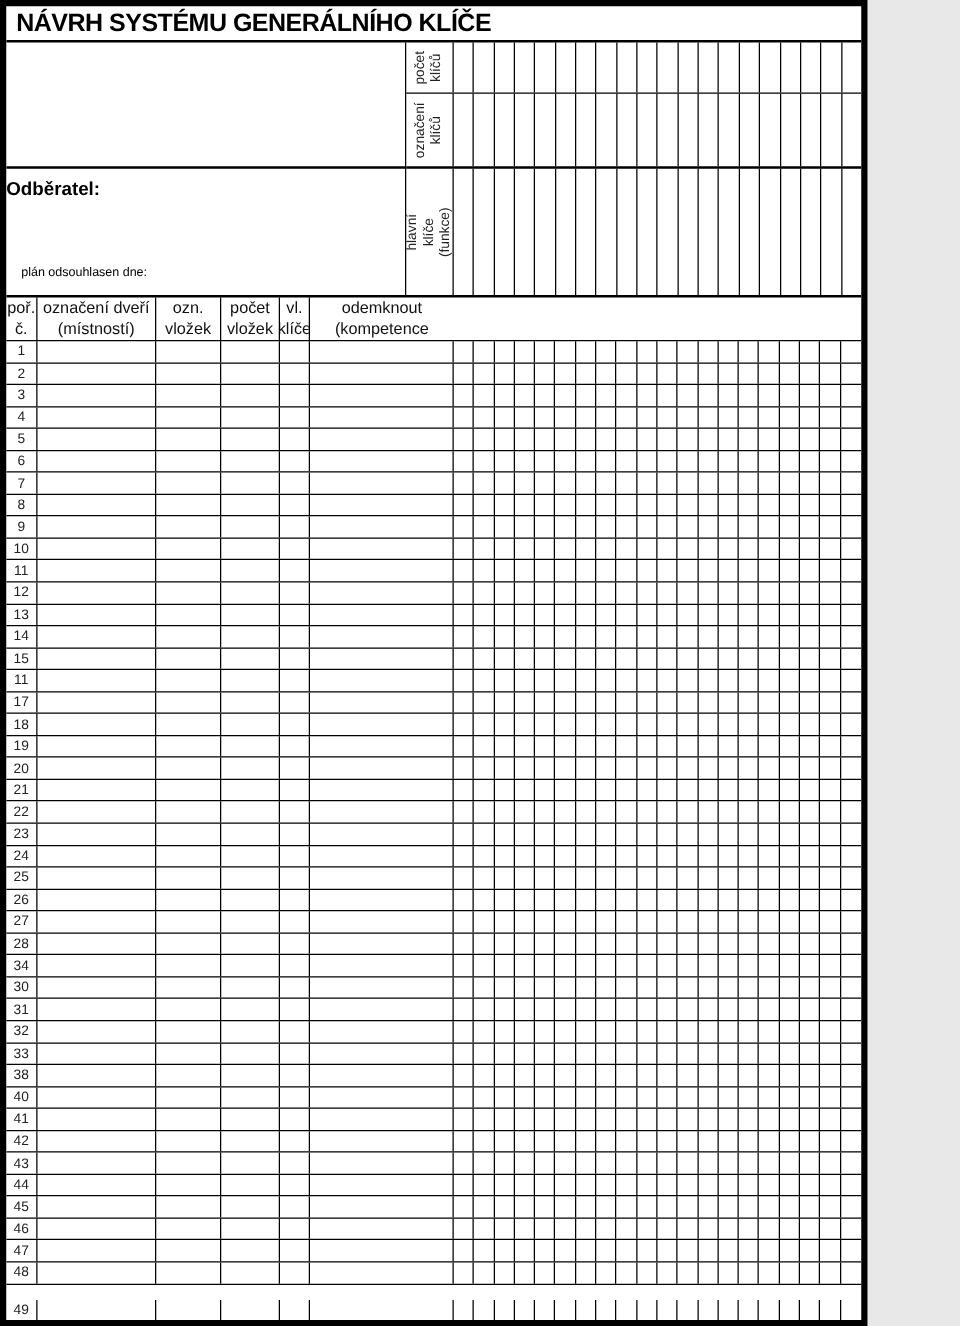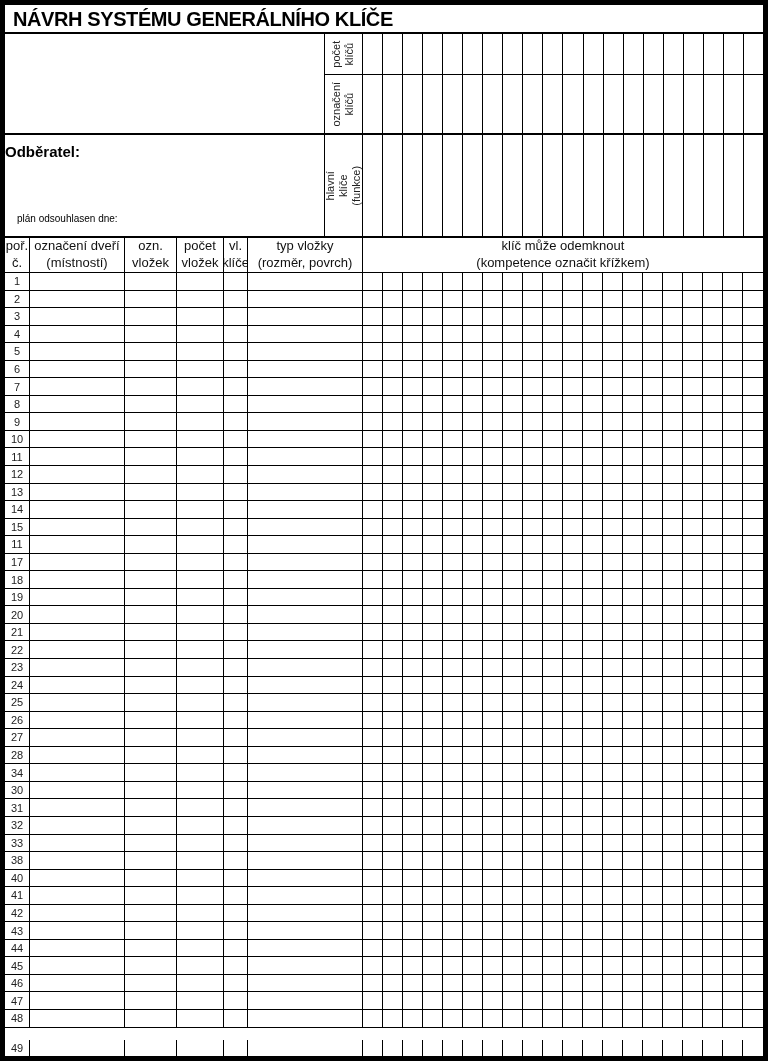--- a/index.html
+++ b/index.html
@@ -1,21 +1,21 @@
 <!DOCTYPE html>
 <html><head>
 <meta charset="utf-8">
 <style>
   * { margin: 0; padding: 0; box-sizing: border-box; }
   html, body { background: #e8e8e8; }
   body { font-family: "Liberation Sans", "DejaVu Sans", sans-serif; color: #000; }
 
   .page {
     position: relative;
-    width: 768px;
+    width: 694px;
     height: 1061px;
     background: #fff;
     border: 5px solid #000;
     display: flex;
     flex-direction: column;
     overflow: hidden;
   }
 
   
   .title-row {
@@ -229,22 +229,20 @@
   <div class="th">poř.
 č.</div>
       <div class="th">označení dveří
 (místností)</div>
       <div class="th">ozn.
 vložek</div>
       <div class="th">počet
 vložek</div>
       <div class="th">vl.
 klíče</div>
-      <div class="th">typ vložky
-(rozměr, povrch)</div>
       <div class="th">klíč může odemknout
 (kompetence označit křížkem)</div>
     </div>
 
   <div class="tbody">
 
   <div class="body-row">
         <div class="td td-num">1</div>
         <div class="td"></div>
         <div class="td"></div>

